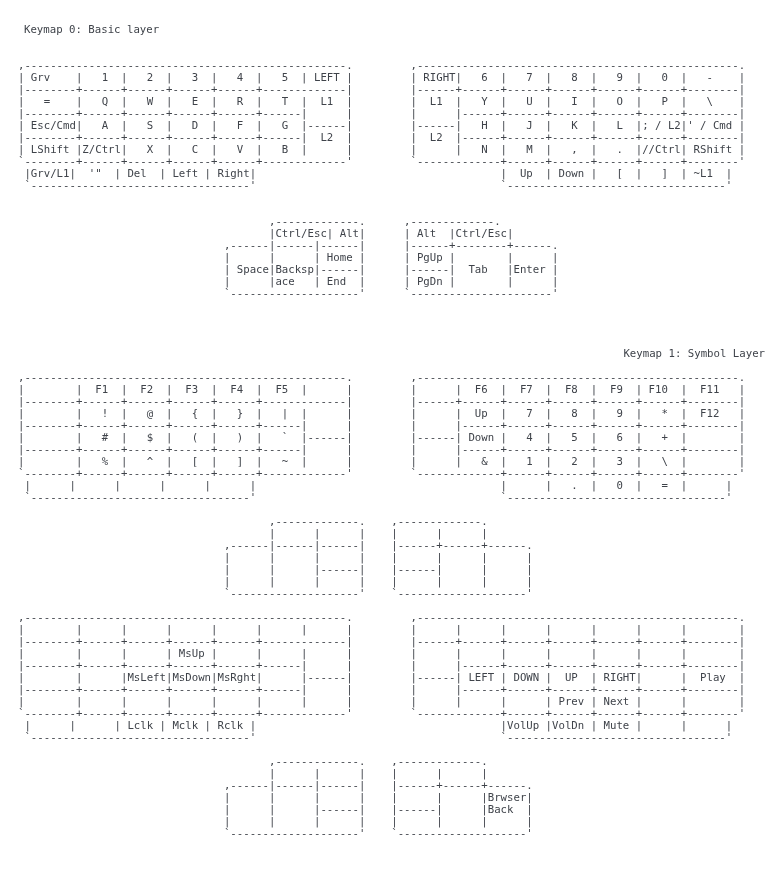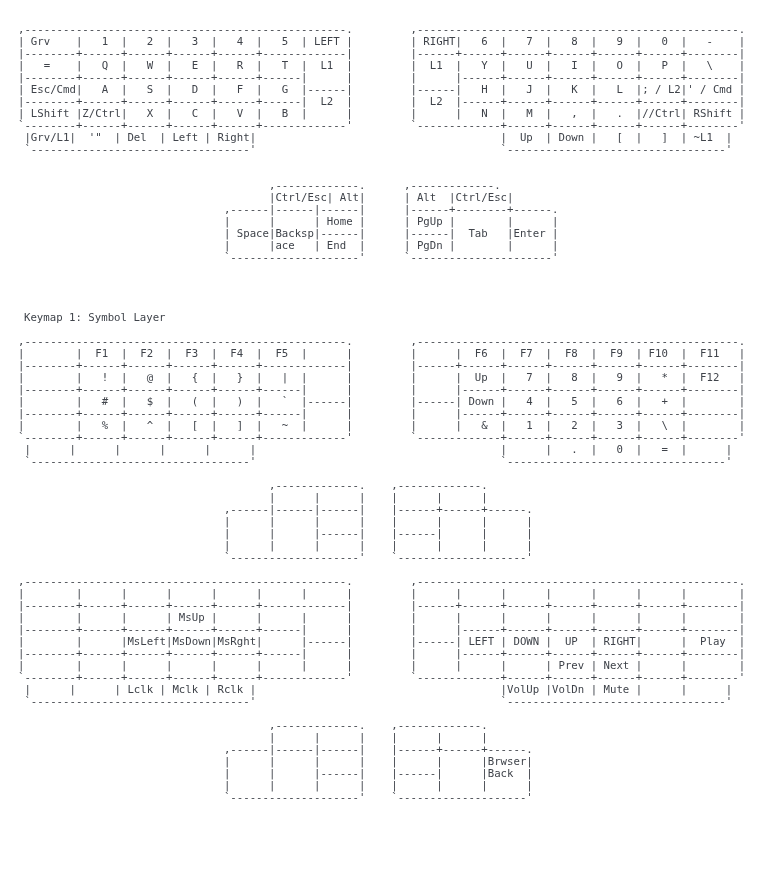--- a/index.html
+++ b/index.html
@@ -24,29 +24,30 @@
   .km-art {
     margin: 0;
     font-family: "DejaVu Sans Mono", "Liberation Mono", monospace;
     font-size: 10.7px;
     line-height: 12px;
     white-space: pre;
     letter-spacing: 0;
   }
   
   #keymap-0 .km-title { margin-bottom: 24px; }
-  #keymap-1 .km-title { margin-bottom: 12px; }
+  #keymap-1 .km-title { margin-bottom: 12px; text-align: right; }
   #keymap-2 .km-title { margin-bottom: 12px; }
   #keymap-0 { margin-bottom: 48px; }
   #keymap-1 { margin-bottom: 12px; }
 </style>
 </head>
 <body style="color: rgb(63, 67, 74); background: rgb(255, 255, 255);">
 
 <section class="keymap-section" id="keymap-0">
+  <div class="km-title">Keymap 0: Basic layer</div>
   <pre class="km-art">,--------------------------------------------------.         ,--------------------------------------------------.
 | Grv    |   1  |   2  |   3  |   4  |   5  | LEFT |         | RIGHT|   6  |   7  |   8  |   9  |   0  |   -    |
 |--------+------+------+------+------+-------------|         |------+------+------+------+------+------+--------|
 |   =    |   Q  |   W  |   E  |   R  |   T  |  L1  |         |  L1  |   Y  |   U  |   I  |   O  |   P  |   \    |
 |--------+------+------+------+------+------|      |         |      |------+------+------+------+------+--------|
 | Esc/Cmd|   A  |   S  |   D  |   F  |   G  |------|         |------|   H  |   J  |   K  |   L  |; / L2|' / Cmd |
 |--------+------+------+------+------+------|  L2  |         |  L2  |------+------+------+------+------+--------|
 | LShift |Z/Ctrl|   X  |   C  |   V  |   B  |      |         |      |   N  |   M  |   ,  |   .  |//Ctrl| RShift |
 `--------+------+------+------+------+-------------'         `-------------+------+------+------+------+--------'
  |Grv/L1|  '"  | Del  | Left | Right|                                      |  Up  | Down |   [  |   ]  | ~L1  |

